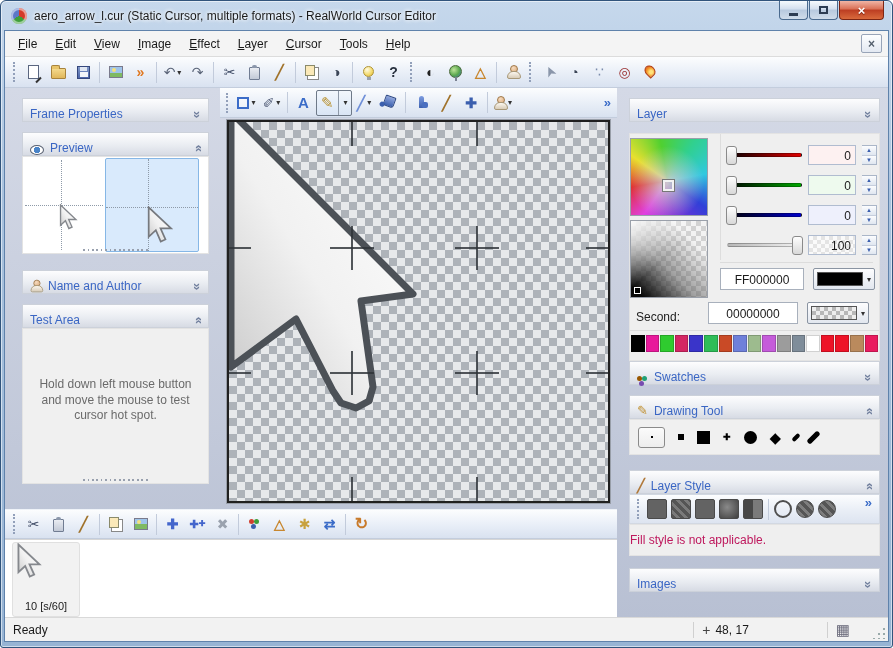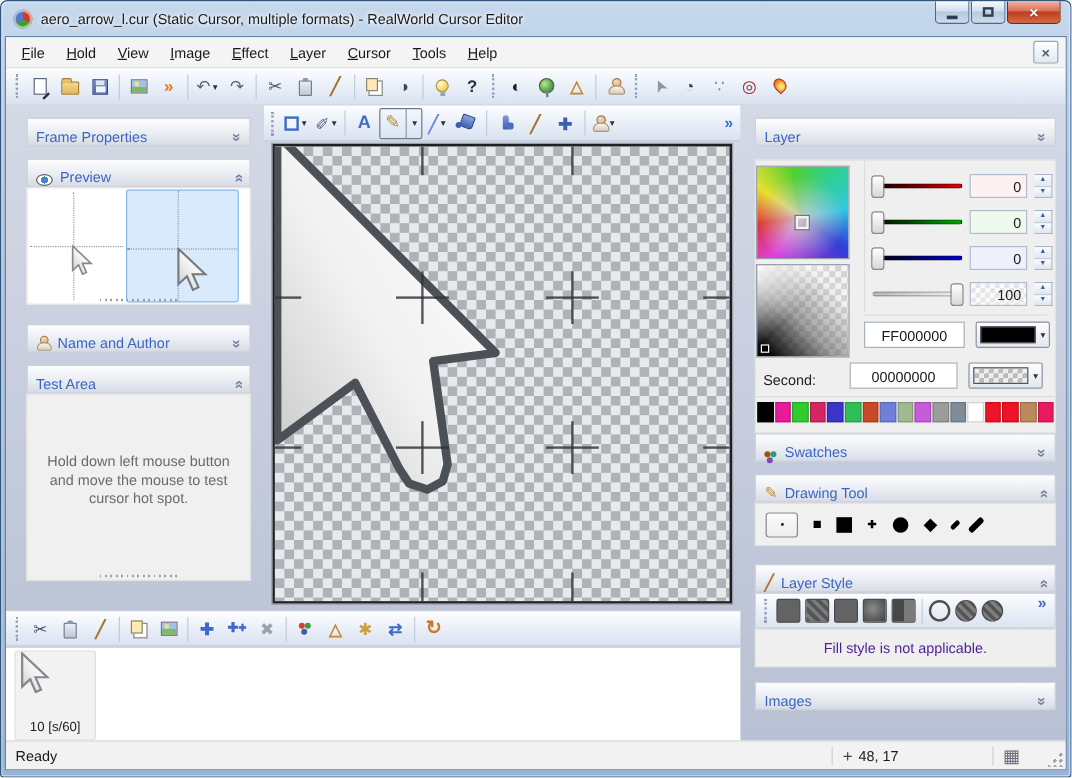--- a/index.html
+++ b/index.html
@@ -173,21 +173,21 @@
 
   
   .fill-tb { height:30px; background:linear-gradient(#fcfdfe,#e9eef6 55%,#dde4f0); border:1px solid #d2d8e2; display:flex; align-items:center; padding:0 3px; position:relative; }
   .fsq { width:20px; height:20px; border-radius:2px; margin:0 2px; border:1px solid #4a4a4a; background:#636363; }
   .fsq.hatch { background:repeating-linear-gradient(45deg,#555 0 3px,#7a7a7a 3px 6px); }
   .fsq.grad { background:radial-gradient(circle at 40% 40%,#8a8a8a,#3f3f3f); }
   .fsq.half { background:linear-gradient(90deg,#474747 50%,#7a7a7a 50%); }
   .fcir { width:18px; height:18px; border-radius:50%; margin:0 2px; }
   .fcir.outline { border:2px solid #4f4f4f; background:transparent; }
   .fcir.hatch { border:1px solid #4a4a4a; background:repeating-linear-gradient(45deg,#555 0 3px,#7e7e7e 3px 6px); }
-  .fill-msg-box { height:32px; background:#efefef; border:1px solid #e3e3e3; display:flex; align-items:center; justify-content:center; color:#4c1d95; }
+  .fill-msg-box { height:32px; background:#efefef; border:1px solid #e3e3e3; display:flex; align-items:center; justify-content:flex-start; color:#be185d; }
 
   
   .statusbar { position:absolute; left:0; bottom:0; right:0; height:24px; background:#f2f2f2; border-top:1px solid #d9d9d9; display:flex; align-items:center; padding:0 8px; }
   .ssep { width:1px; height:16px; background:#d0d0d0; margin:0 8px; }
   .scross { color:#444; font-size:14px; margin-right:5px; }
   .sgrid { color:#667; font-size:15px; }
   .sizer { position:absolute; right:2px; bottom:2px; width:13px; height:13px;
     background:radial-gradient(circle 1.5px at 11px 3px,#9aa 99%,transparent),radial-gradient(circle 1.5px at 11px 8px,#9aa 99%,transparent),radial-gradient(circle 1.5px at 6px 8px,#9aa 99%,transparent),radial-gradient(circle 1.5px at 11px 13px,#9aa 99%,transparent),radial-gradient(circle 1.5px at 6px 13px,#9aa 99%,transparent),radial-gradient(circle 1.5px at 1px 13px,#9aa 99%,transparent); }
   .mb { margin-bottom:10px; } .mb11 { margin-bottom:11px; } .mt15 { margin-top:15px; } .mt12 { margin-top:12px; } .mt10 { margin-top:10px; }
 </style>
@@ -222,21 +222,21 @@
       <div class="wbtn close">
           <span class="close-glyph">×</span>
         </div>
     </div>
   </div>
 
   <div class="client">
 
     <div class="menubar">
       <span class="menu-item">File</span>
-      <span class="menu-item">Hold</span>
+      <span class="menu-item">Edit</span>
       <span class="menu-item">View</span>
       <span class="menu-item">Image</span>
       <span class="menu-item">Effect</span>
       <span class="menu-item">Layer</span>
       <span class="menu-item">Cursor</span>
       <span class="menu-item">Tools</span>
       <span class="menu-item">Help</span>
       <div class="menu-close">
           <span>×</span>
         </div>

